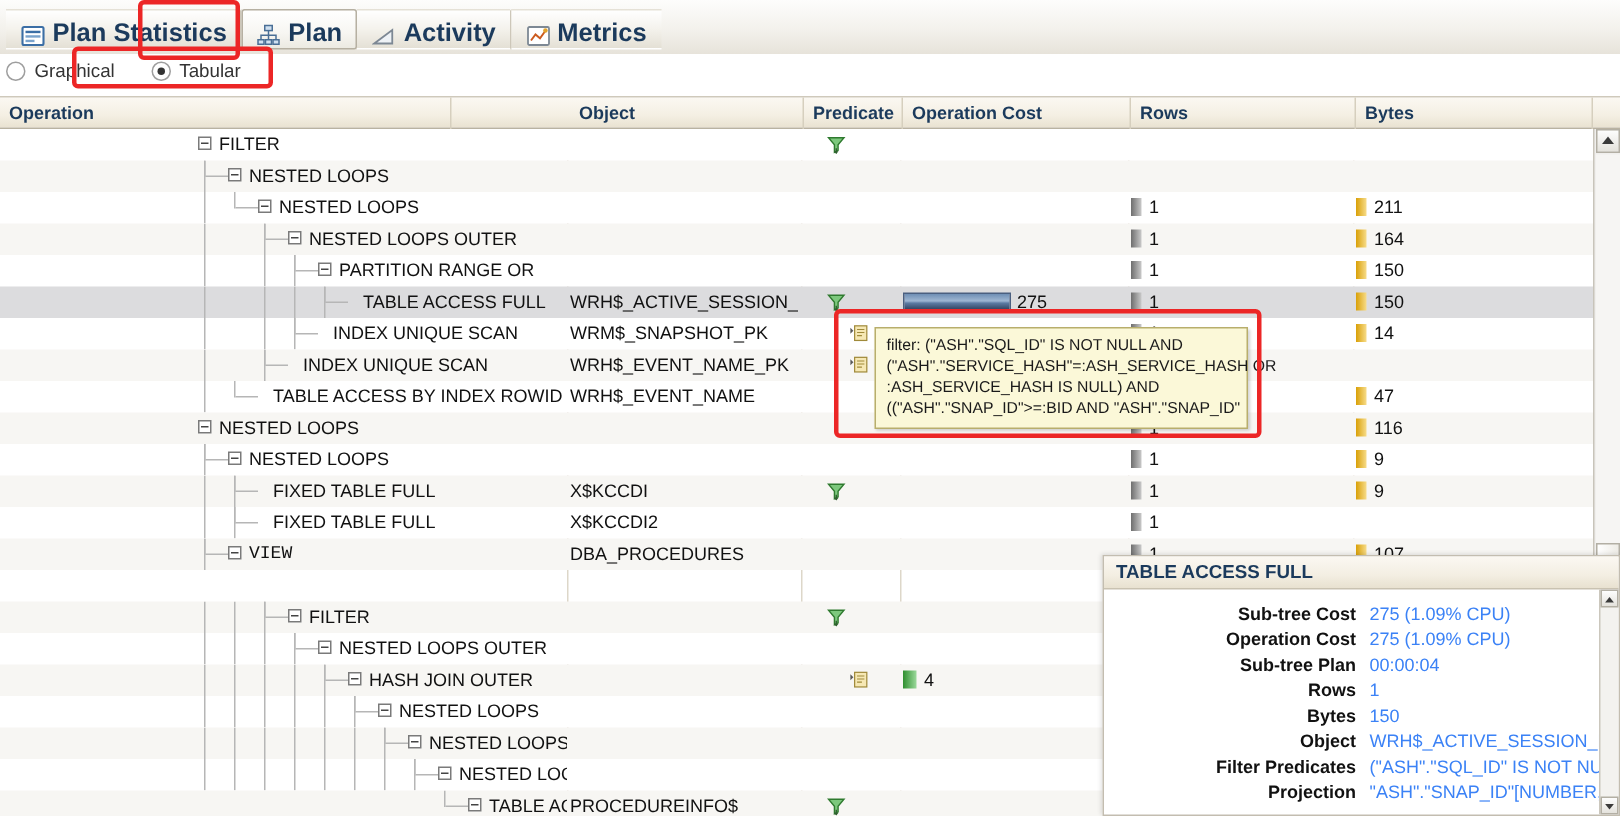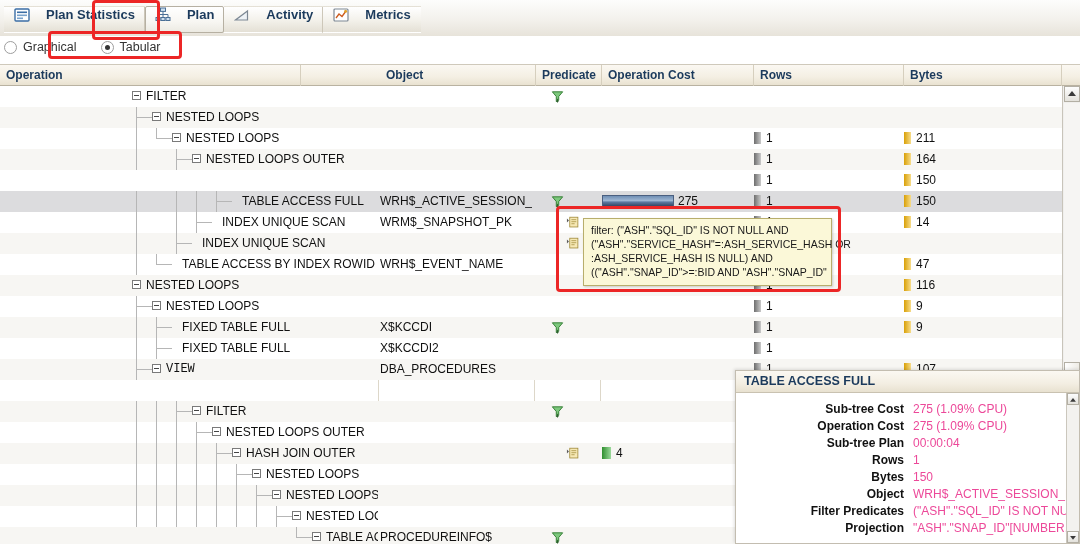--- a/index.html
+++ b/index.html
@@ -9,25 +9,25 @@
     font-size:12px;color:#222;background:#ffffff;position:relative;
   }
   
   #toolbar{
     position:absolute;left:0;top:0;width:1080px;height:36px;
     background:linear-gradient(to bottom,#fdfdfc 0%,#f3f1ec 55%,#e7e3da 100%);
     border-bottom:1px solid #cfc9bb;
   }
   .tabstrip{position:absolute;left:4px;top:6px;display:flex;align-items:stretch;height:25px;}
   .tabbtn{
-    display:flex;align-items:flex-start;gap:16px;
+    display:flex;align-items:flex-end;gap:5px;
     padding:0 9px;height:25px;
     background:linear-gradient(to bottom,#ffffff 0%,#f4f2ec 50%,#e4e0d5 100%);
     border:1px solid transparent;border-right:1px solid #cdc7b9;
-    font-weight:bold;font-size:13px;color:#1b3a5c;white-space:nowrap;
+    font-weight:bold;font-size:17px;color:#1b3a5c;white-space:nowrap;
   }
   .tabbtn.sel{
     background:linear-gradient(to bottom,#ffffff 0%,#f7f6f2 60%,#eceae2 100%);
     border:1px solid #b6b0a2;border-radius:2px;
   }
   .tabbtn:last-child{border-right:1px solid transparent;}
   .ticon{width:16px;height:16px;flex:0 0 16px;display:block;}
   
   #radiorow{position:absolute;left:0;top:36px;width:1080px;height:28px;background:#ffffff;}
   .radio-group{position:absolute;left:4px;top:4px;display:flex;align-items:center;gap:6px;}
@@ -135,21 +135,21 @@
   }
   #detailhead{
     height:21px;line-height:21px;padding-left:8px;
     background:linear-gradient(to bottom,#fbf8f2 0%,#f3eee2 60%,#e8e1d0 100%);
     border-bottom:1px solid #c9c2b1;
     font-weight:bold;font-size:12.5px;color:#1b3a5c;
   }
   #detailbody{position:absolute;left:0;top:22px;right:13px;bottom:0;overflow:hidden;padding-top:8px;}
   .drow{height:17px;line-height:17px;white-space:nowrap;}
   .dlabel{display:inline-block;width:168px;text-align:right;font-weight:bold;font-size:12px;color:#111;}
-  .dval{display:inline-block;margin-left:9px;font-size:12px;color:#ec4899;}
+  .dval{display:inline-block;margin-left:9px;font-size:12px;color:#3b82f6;}
   #dscroll{
     position:absolute;right:0;top:22px;width:13px;bottom:0;
     background:#f3f2ef;border-left:1px solid #cbc7bd;box-sizing:border-box;
   }
   .dsbtn{position:absolute;left:0;width:12px;height:12px;box-sizing:border-box;
          background:linear-gradient(to bottom,#fdfdfd,#e4e2dc);border:1px solid #b3afa4;}
   
   .annot{position:absolute;border:3px solid #ec2626;border-radius:4px;box-sizing:border-box;}
   #annot-plan{left:92px;top:0px;width:68px;height:40px;}
   #annot-tabular{left:48px;top:31px;width:134px;height:28px;}
@@ -279,20 +279,29 @@
         <div class="expander" style="left: 192px;"></div>
         <div class="oplabel" style="left: 206px;">NESTED LOOPS OUTER</div>
       </div>
       <div class="cellObj"></div>
       <div class="cellPred"></div>
       <div class="cellCost"></div>
       <div class="cellRows"><span class="bar gray"></span><span class="num">1</span></div>
       <div class="cellBytes"><span class="bar gold"></span><span class="num">164</span></div>
     </div>
     <div class="row odd" style="top: 84px;">
+      <div class="cellOp treecell">
+        <div class="tline-v" style="left: 136px;"></div>
+        <div class="tline-v" style="left: 176px;"></div>
+        <div class="tline-v" style="left: 196px;"></div>
+        <div class="tline-half" style="left: 196px;"></div>
+        <div class="tline-elbow" style="left: 197px; top: 10px; width: 15px;"></div>
+        <div class="expander" style="left: 212px;"></div>
+        <div class="oplabel" style="left: 226px;">PARTITION RANGE OR</div>
+      </div>
       <div class="cellObj"></div>
       <div class="cellPred"></div>
       <div class="cellCost"></div>
       <div class="cellRows"><span class="bar gray"></span><span class="num">1</span></div>
       <div class="cellBytes"><span class="bar gold"></span><span class="num">150</span></div>
     </div>
     <div class="row sel" style="top: 105px;">
       <div class="cellOp treecell">
         <div class="tline-v" style="left: 136px;"></div>
         <div class="tline-v" style="left: 176px;"></div>
@@ -339,20 +348,21 @@
       <div class="cellBytes"><span class="bar gold"></span><span class="num">14</span></div>
     </div>
     <div class="row even" style="top: 147px;">
       <div class="cellOp treecell">
         <div class="tline-v" style="left: 136px;"></div>
         <div class="tline-v" style="left: 176px;"></div>
         <div class="tline-half" style="left: 176px;"></div>
         <div class="tline-elbow" style="left: 177px; top: 10px; width: 15px;"></div>
         <div class="oplabel" style="left: 202px;">INDEX UNIQUE SCAN</div>
       </div>
+      <div class="cellObj">WRH$_EVENT_NAME_PK</div>
       <div class="cellPred">
         <span class="noteicon"><svg viewBox="0 0 16 16" width="14" height="13">
             <path d="M0.5 3 L3 5.5 L0.5 8 Z" fill="#5a5a5a"></path>
             <rect x="4" y="1.5" width="10" height="12" fill="#f6e8b4" stroke="#a08a3a" stroke-width="1"></rect>
             <path d="M6 4.5 H12 M6 7 H12 M6 9.5 H10" stroke="#a08a3a" stroke-width="0.9"></path>
           </svg></span>
       </div>
       <div class="cellCost"></div>
       <div class="cellRows"><span class="bar gray"></span><span class="num">1</span></div>
       <div class="cellBytes"></div>

